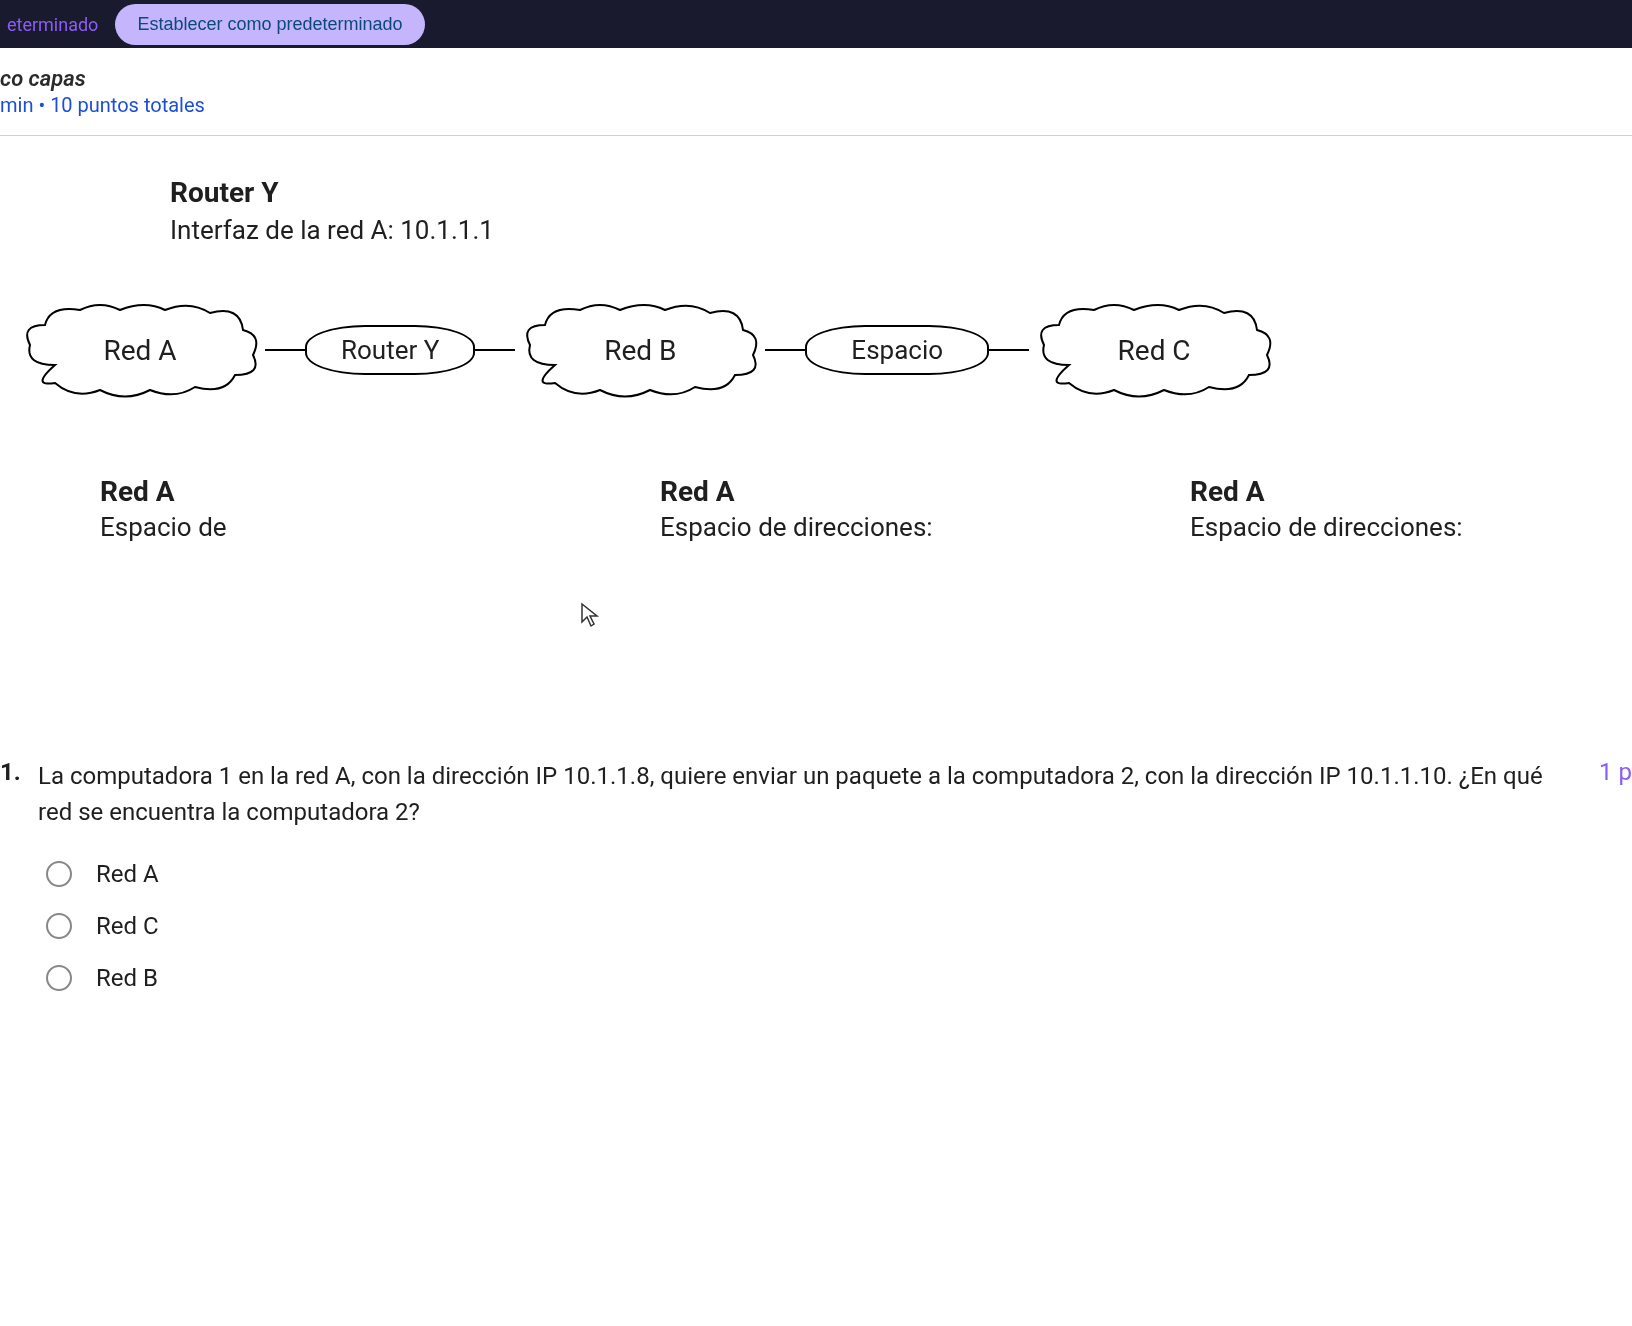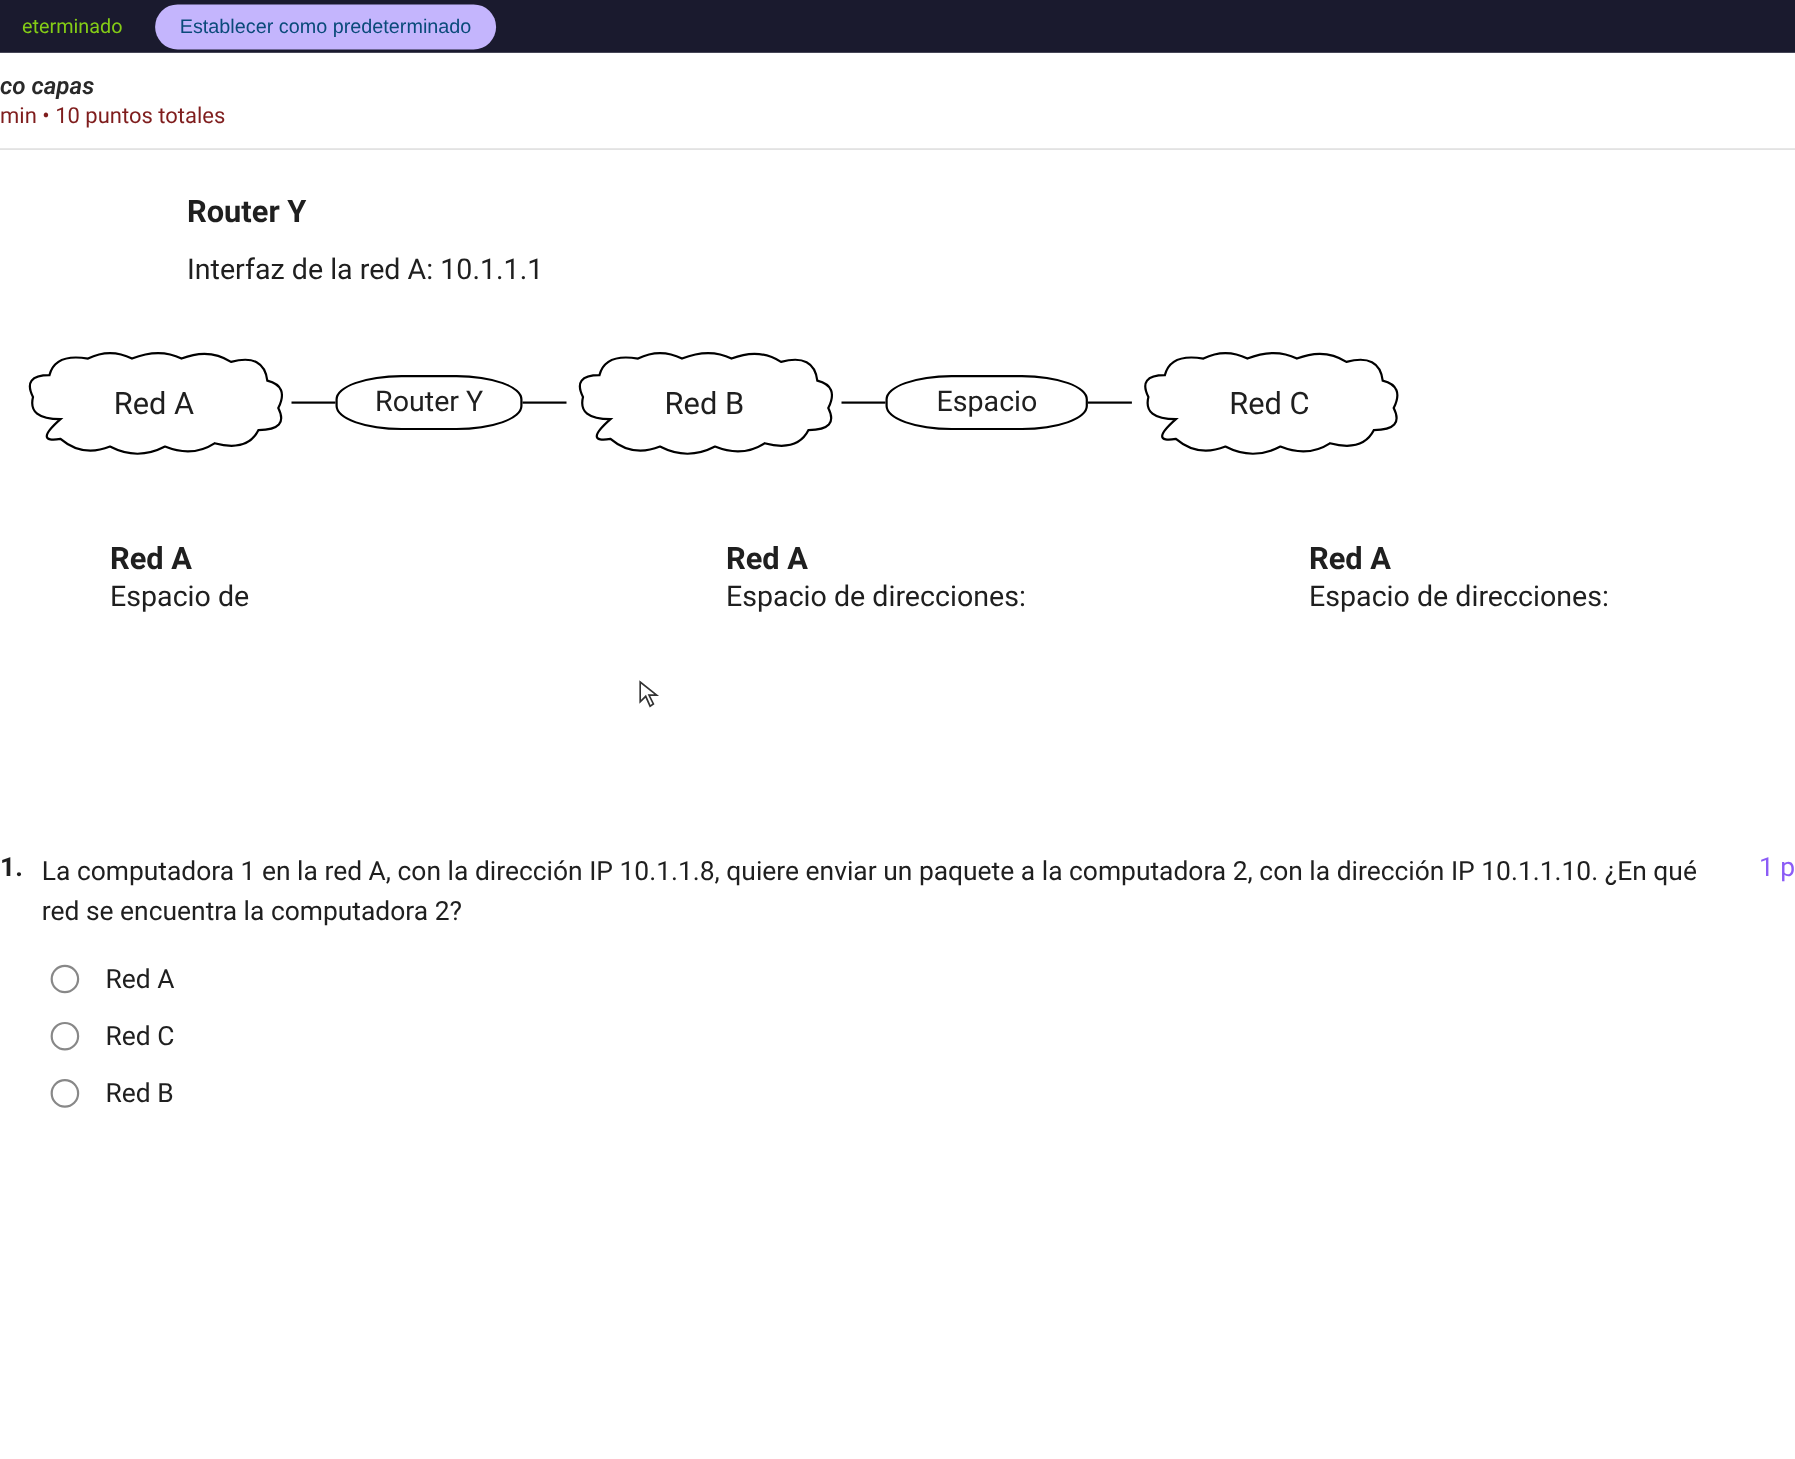--- a/index.html
+++ b/index.html
@@ -10,23 +10,23 @@
   width: 1632px;
 }
 .top-bar {
   background: #1a1a2e;
   height: 48px;
   display: flex;
   align-items: center;
   padding-left: 0;
 }
 .top-tab {
-  color: #84cc16;
+  color: #8b5cf6;
   font-size: 18px;
-  padding: 10px 20px;
+  padding: 10px 7px;
 }
 .top-button {
   background: #c4b5fd;
   color: #0a4a7a;
   font-size: 18px;
   padding: 10px 22px;
   border-radius: 22px;
   border: none;
   margin-left: 10px;
   cursor: pointer;
@@ -36,42 +36,42 @@
   border-bottom: 1px solid #d0d0d0;
 }
 .quiz-title {
   font-size: 22px;
   font-weight: 600;
   color: #2a2a2a;
   font-style: italic;
 }
 .quiz-meta {
   font-size: 20px;
-  color: #7f1d1d;
+  color: #1d4ed8;
   margin-top: 2px;
 }
 .diagram-area {
   padding: 40px 0 40px 0;
 }
 .router-labels {
   display: flex;
   margin-left: 170px;
   margin-bottom: 50px;
 }
 .router-label-block {
   flex: 0 0 auto;
 }
 .router-label-block.y { width: 770px; }
 .router-name {
   font-size: 28px;
   font-weight: 700;
 }
 .router-interface {
   font-size: 26px;
-  margin-top: 22px;
+  margin-top: 6px;
 }
 .network-row {
   display: flex;
   align-items: center;
   margin-left: 15px;
 }
 .cloud {
   position: relative;
   width: 250px;
   height: 110px;

